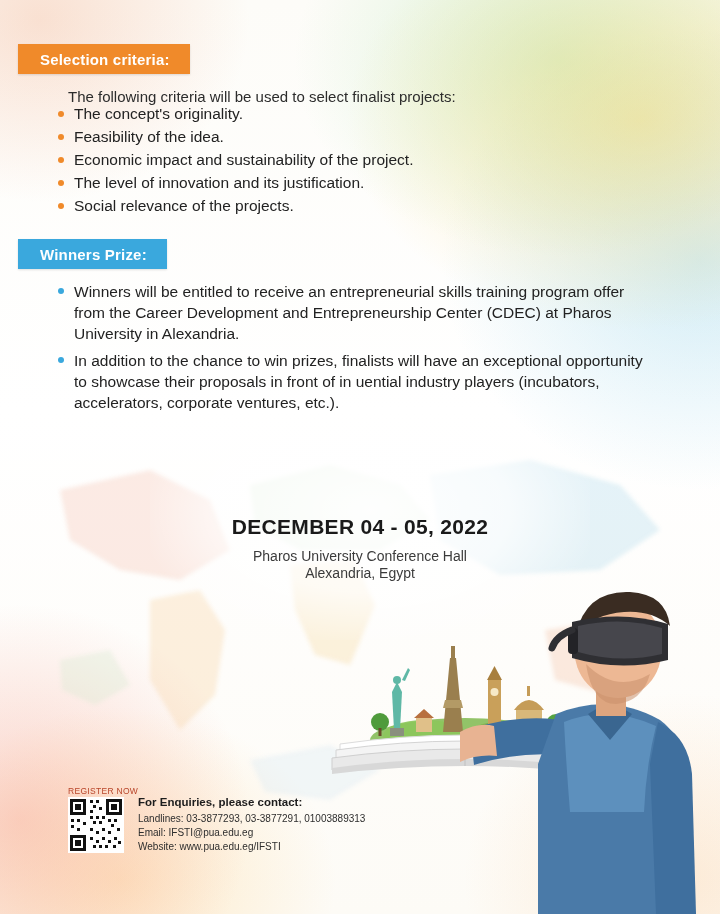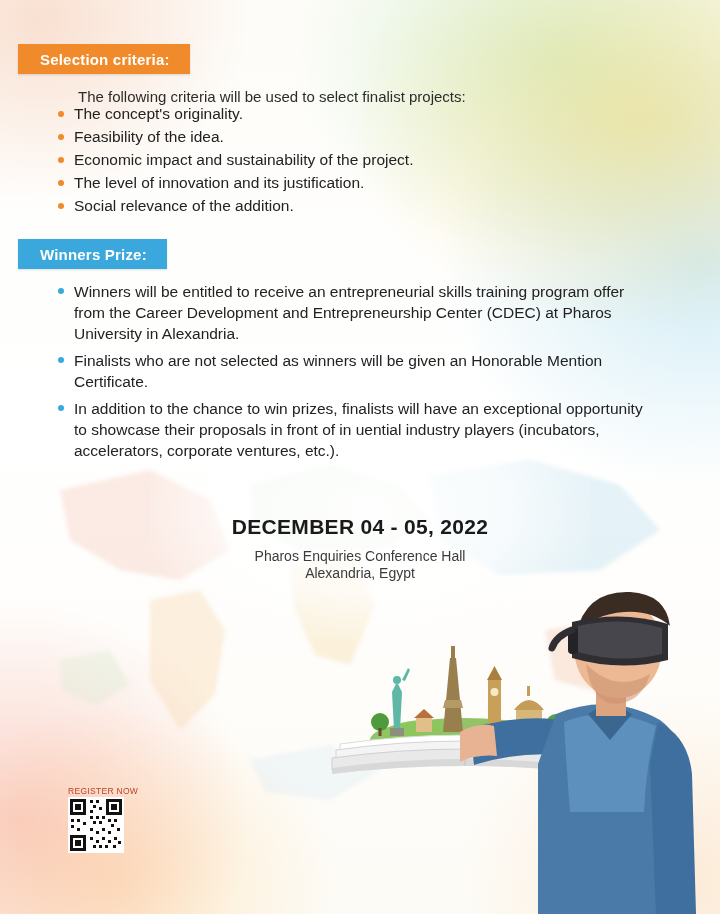--- a/index.html
+++ b/index.html
@@ -65,21 +65,21 @@
     left: 18px; top: 44px;
     background: #f08a2a;
   }
   #tag-prize {
     left: 18px; top: 239px;
     background: #3aa8dd;
   }
 
   .intro-line {
     position: absolute;
-    left: 78px; top: 88px;
+    left: 68px; top: 88px;
     font-size: 15px;
     color: #2c2c2c;
   }
 
   ul.bullets {
     position: absolute;
     margin: 0;
     padding: 0;
     list-style: none;
   }
@@ -207,33 +207,32 @@
   </div>
   <div class="white-fade"></div>
 
   <div class="section-tag" id="tag-selection">Selection criteria:</div>
   <div class="intro-line">The following criteria will be used to select finalist projects:</div>
   <ul class="bullets" id="list-selection">
     <li>The concept's originality.</li>
     <li>Feasibility of the idea.</li>
     <li>Economic impact and sustainability of the project.</li>
     <li>The level of innovation and its justification.</li>
-    <li>Social relevance of the addition.</li>
+    <li>Social relevance of the projects.</li>
   </ul>
 
   <div class="section-tag" id="tag-prize">Winners Prize:</div>
   <ul class="bullets" id="list-prize">
     <li>Winners will be entitled to receive an entrepreneurial skills training program offer from the Career Development and Entrepreneurship Center (CDEC) at Pharos University in Alexandria.</li>
-    <li>Finalists who are not selected as winners will be given an Honorable Mention Certificate.</li>
     <li>In addition to the chance to win prizes, finalists will have an exceptional opportunity to showcase their proposals in front of in uential industry players (incubators, accelerators, corporate ventures, etc.).</li>
   </ul>
 
   <div id="event-block">
     <div id="event-date">DECEMBER  04 - 05, 2022</div>
-    <div id="venue-1">Pharos Enquiries Conference Hall</div>
+    <div id="venue-1">Pharos University Conference Hall</div>
     <div id="venue-2">Alexandria, Egypt</div>
   </div>
 
   <div id="illustration">
     <svg width="270" height="140" viewBox="0 0 270 140" xmlns="http://www.w3.org/2000/svg">
 
       <ellipse cx="135" cy="100" rx="95" ry="22" fill="#7fb84f" opacity="0.85"></ellipse>
       <ellipse cx="95" cy="96" rx="42" ry="16" fill="#8cc65b" opacity="0.9"></ellipse>
       <ellipse cx="180" cy="97" rx="46" ry="16" fill="#73ad46" opacity="0.9"></ellipse>
 
@@ -342,14 +341,20 @@
         <rect x="46" y="40" width="3" height="3"></rect>
           <rect x="25" y="48" width="3" height="3"></rect>
           <rect x="31" y="48" width="3" height="3"></rect>
         <rect x="37" y="48" width="3" height="3"></rect>
           <rect x="45" y="48" width="3" height="3"></rect>
           <rect x="50" y="44" width="3" height="3"></rect>
       </g>
     </svg>
   </div>
 
+  <div id="contact-block">
+    <div id="contact-title">For Enquiries, please contact:</div>
+    <div class="contact-line">Landlines:  03-3877293, 03-3877291, 01003889313</div>
+    <div class="contact-line">Email: IFSTI@pua.edu.eg</div>
+    <div class="contact-line">Website: www.pua.edu.eg/IFSTI</div>
+  </div>
 
 </div>
 
 </body></html>

